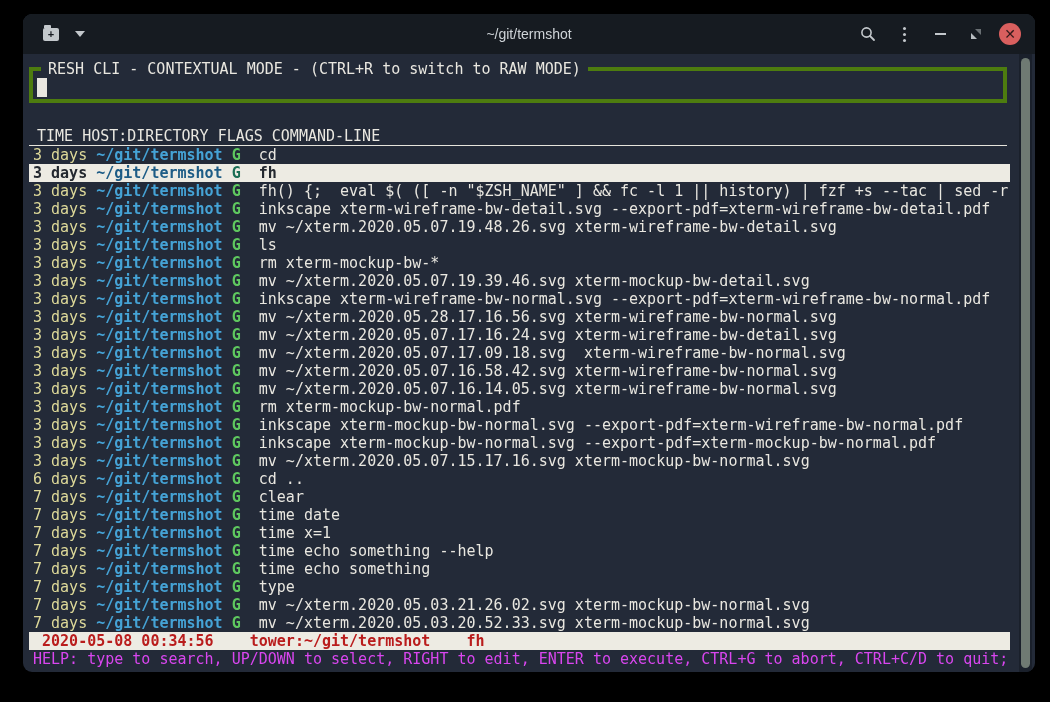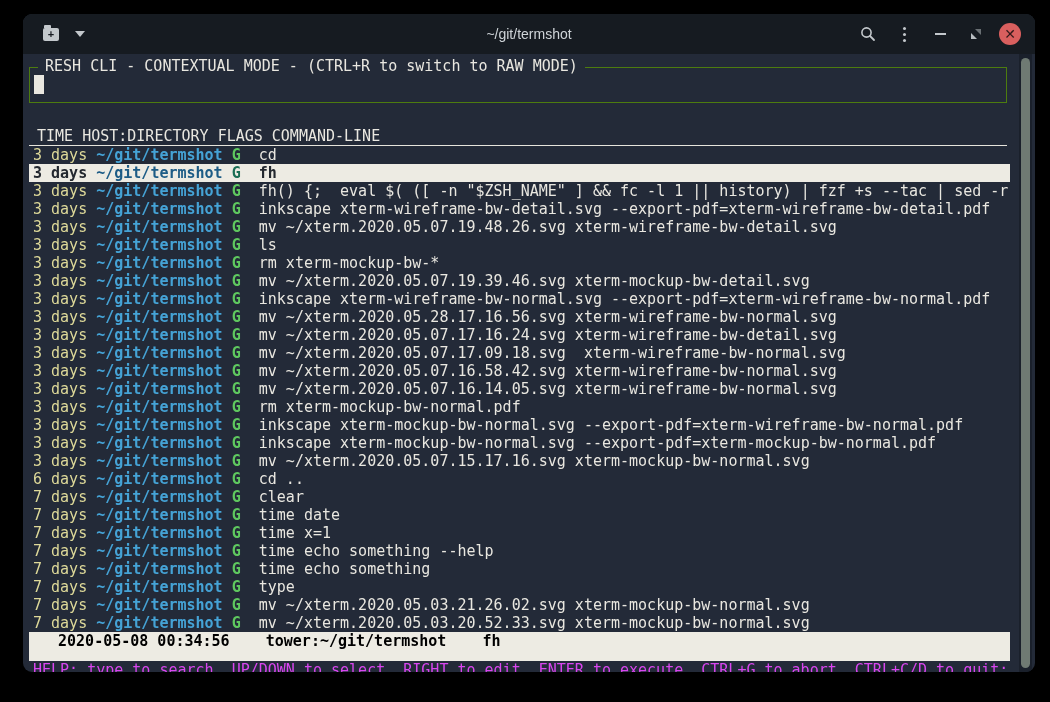--- a/index.html
+++ b/index.html
@@ -33,21 +33,21 @@
   .close-x { color:#33191a; font:bold 14px/14px "DejaVu Sans", sans-serif; }
   
   #terminal {
     position:relative; height:618px; padding:4px 0 0 10px;
     font-family:"DejaVu Sans Mono", monospace; font-size:15px; line-height:18px;
     color:#e9e7e0; overflow:hidden;
   }
   .content { width:975px; }
   .search-frame {
     position:relative; margin-top:9px; margin-left:-4px; width:978px; height:36px;
-    border:1px solid #4d7c0f;
+    border:4px solid #4d7c0f;
   }
   .frame-title {
     position:absolute; top:-11px; left:8px; background:#232a38; padding:0 7px;
     white-space:pre; color:#e9e7e0;
   }
   .cursor-block { position:absolute; left:4px; top:7px; width:10px; height:19px; background:#e9e7e0; }
   .table-header {
     margin-top:24px; margin-left:-4px; width:978px; padding-left:8px;
     white-space:pre; border-bottom:1px solid #e6e4dc; line-height:18px; height:19px;
   }
@@ -55,22 +55,22 @@
   .row { white-space:pre; padding-left:4px; height:18px; overflow:hidden; }
   .row .t { color:var(--yellow); }
   .row .h { color:var(--blue); font-weight:bold; }
   .row .f { color:var(--green); font-weight:bold; }
   .row .c { color:#e9e7e0; }
   .row.sel { background:var(--selbg); font-weight:bold; }
   .row.sel .t, .row.sel .c { color:#23282f; }
   .row.sel .h { color:#1d5c86; }
   .row.sel .f { color:#1b6e55; }
   .status-bar {
-    margin-left:-4px; width:981px; padding-left:20px; height:29px;
-    background:var(--selbg); color:#000000; font-weight:bold; white-space:pre; overflow:hidden;
+    margin-left:-4px; width:981px; padding-left:4px; height:18px;
+    background:var(--selbg); color:#b91c1c; font-weight:bold; white-space:pre; overflow:hidden;
   }
   .help-line { white-space:pre; height:18px; overflow:hidden; color:#d946ef; }
   
   .scroll-track { position:absolute; top:0; right:3px; width:13px; height:100%; background:#1a202b; }
   .scroll-thumb { position:absolute; top:4px; right:5px; width:9px; height:610px;
     background:#6f7a73; border-radius:5px; }
 </style>
 </head>
 <body>
 

